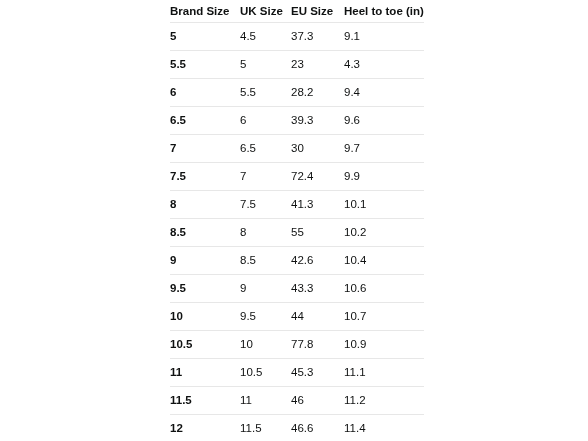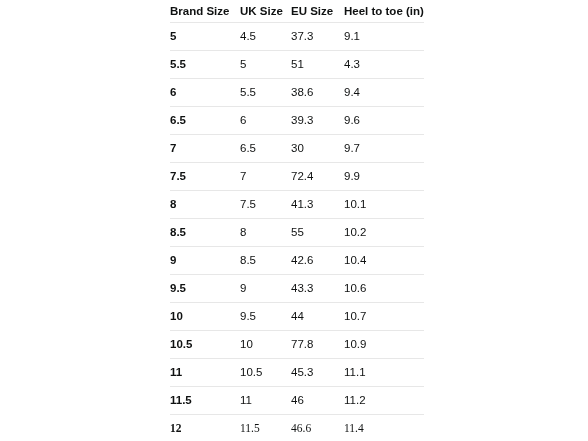--- a/index.html
+++ b/index.html
@@ -54,21 +54,20 @@
   }
   table.size-chart tbody td.col-brand {
     font-weight: bold;
   }
   table.size-chart tbody td.col-plain {
     font-weight: normal;
     margin-left: 36px;
   }
   table.size-chart tbody tr:last-child td {
     border-bottom: 1px solid #e7e7e7;
-    font-family: Liberation Serif, serif;
   }
 </style>
 </head>
 <body>
 
 <div id="size-chart-wrap">
   <table class="size-chart">
     <colgroup>
       <col class="c0">
         <col class="c1">
@@ -86,27 +85,27 @@
     <tbody id="size-chart-body">
         <tr>
           <td class="col-brand">5</td>
           <td class="col-plain">4.5</td>
           <td class="col-plain">37.3</td>
           <td class="col-plain">9.1</td>
         </tr>
         <tr>
           <td class="col-brand">5.5</td>
           <td class="col-plain">5</td>
-          <td class="col-plain">51</td>
+          <td class="col-plain">23</td>
           <td class="col-plain">4.3</td>
         </tr>
         <tr>
           <td class="col-brand">6</td>
           <td class="col-plain">5.5</td>
-          <td class="col-plain">38.6</td>
+          <td class="col-plain">28.2</td>
           <td class="col-plain">9.4</td>
         </tr>
         <tr>
           <td class="col-brand">6.5</td>
           <td class="col-plain">6</td>
           <td class="col-plain">39.3</td>
           <td class="col-plain">9.6</td>
         </tr>
         <tr>
           <td class="col-brand">7</td>

